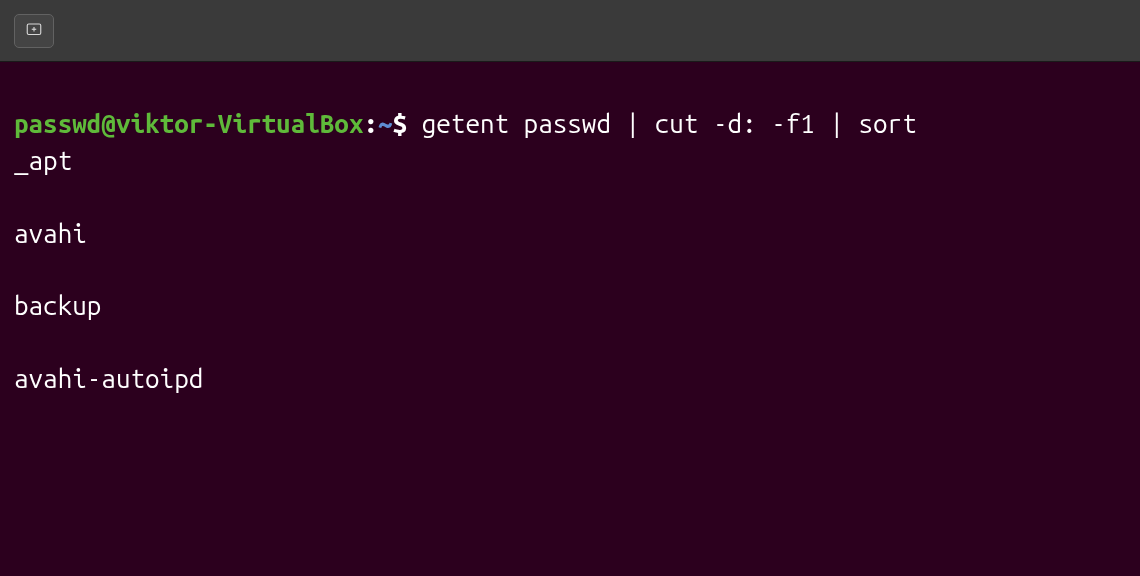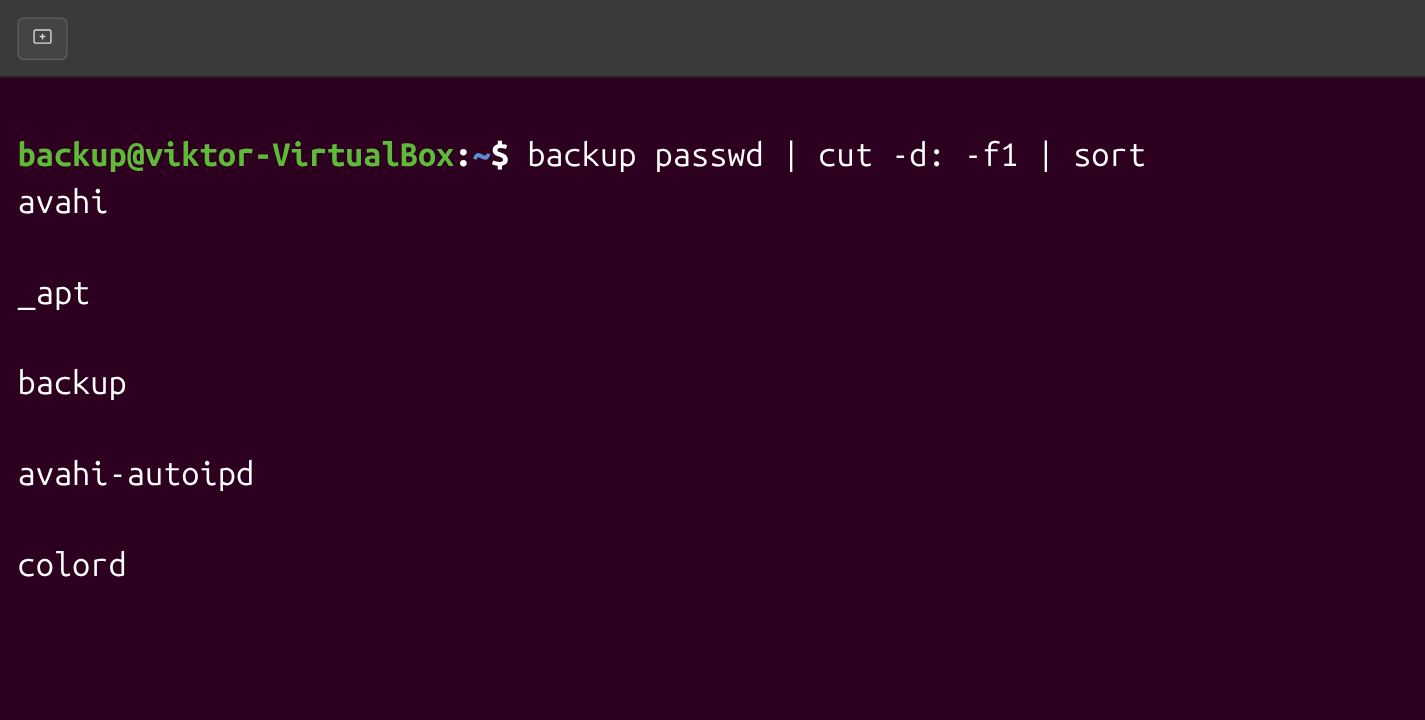--- a/index.html
+++ b/index.html
@@ -80,26 +80,25 @@
       <svg viewBox="0 0 24 24">
         <rect x="3" y="4" width="18" height="14" rx="2"></rect>
         <line x1="12" y1="8" x2="12" y2="14"></line>
         <line x1="9" y1="11" x2="15" y2="11"></line>
       </svg>
     </span>
   </div>
 </div>
 
 <div class="terminal">
-<span><span class="prompt-user">backup@viktor-VirtualBox</span><span class="prompt-colon">:</span><span class="prompt-path">~</span><span class="prompt-dollar">$</span> <span class="command">backup passwd | cut -d: -f1 | sort</span></span>
+<span><span class="prompt-user">passwd@viktor-VirtualBox</span><span class="prompt-colon">:</span><span class="prompt-path">~</span><span class="prompt-dollar">$</span> <span class="command">getent passwd | cut -d: -f1 | sort</span></span>
+<span class="output-line">_apt</span>
 <span class="output-line">avahi</span>
-<span class="output-line">_apt</span>
 <span class="output-line">backup</span>
 <span class="output-line">avahi-autoipd</span>
-<span class="output-line">colord</span>
 
 
 
 
 
 
 
 </div>
 
 </body></html>

